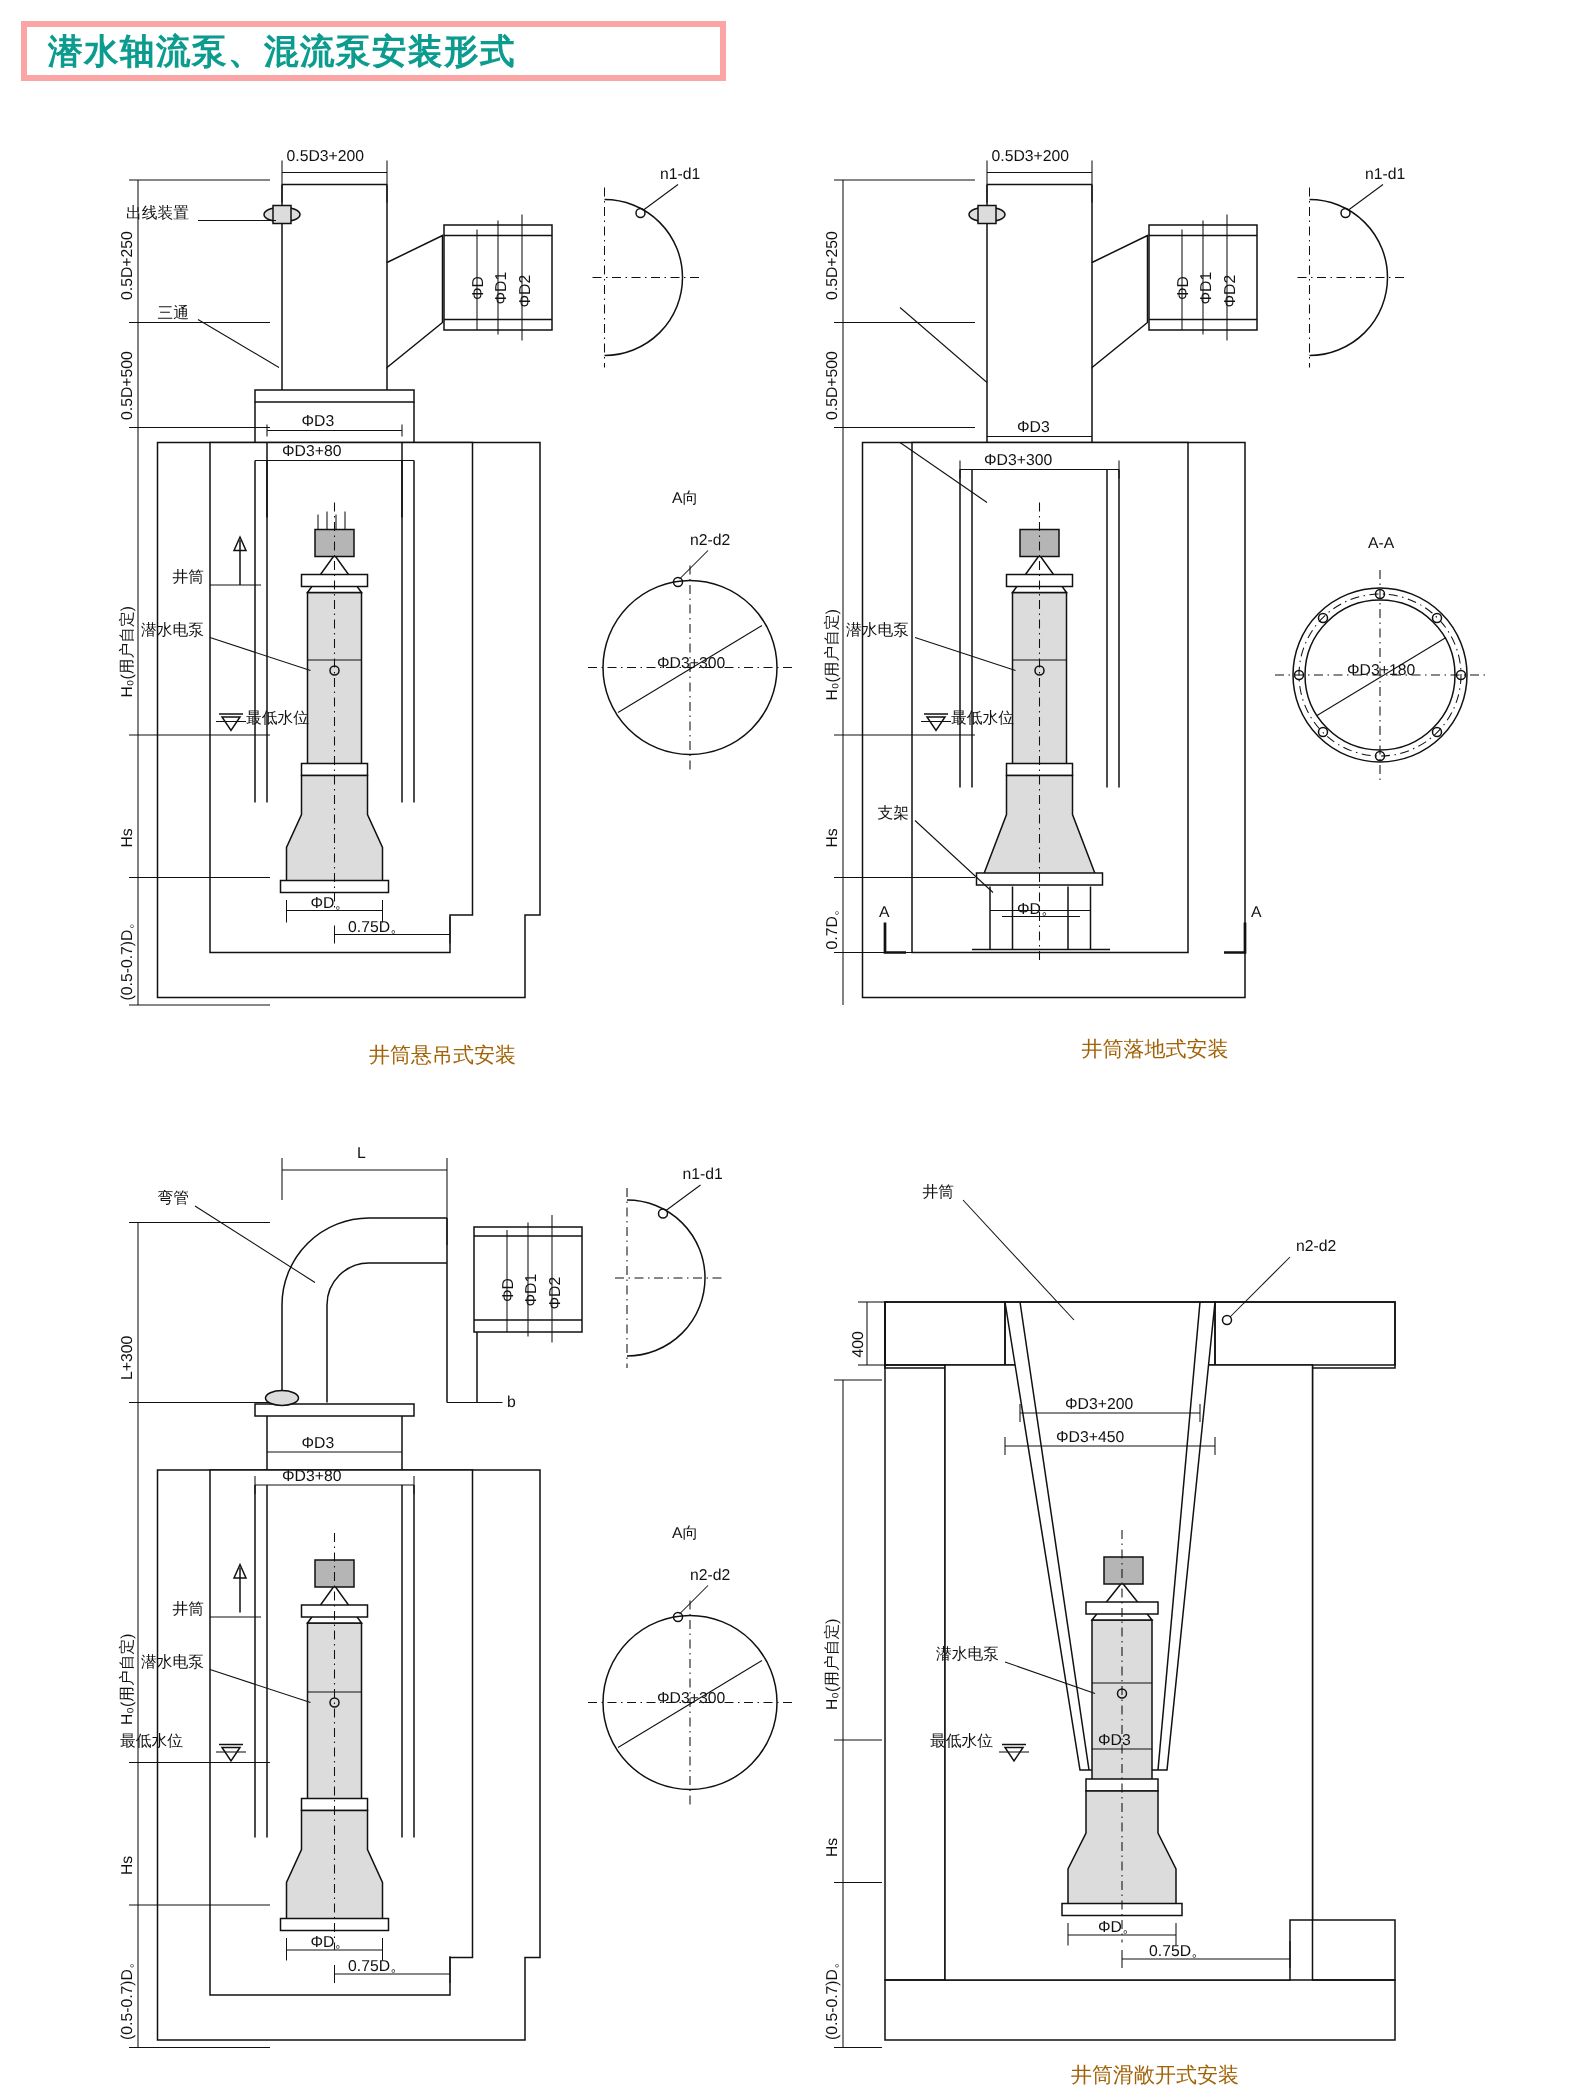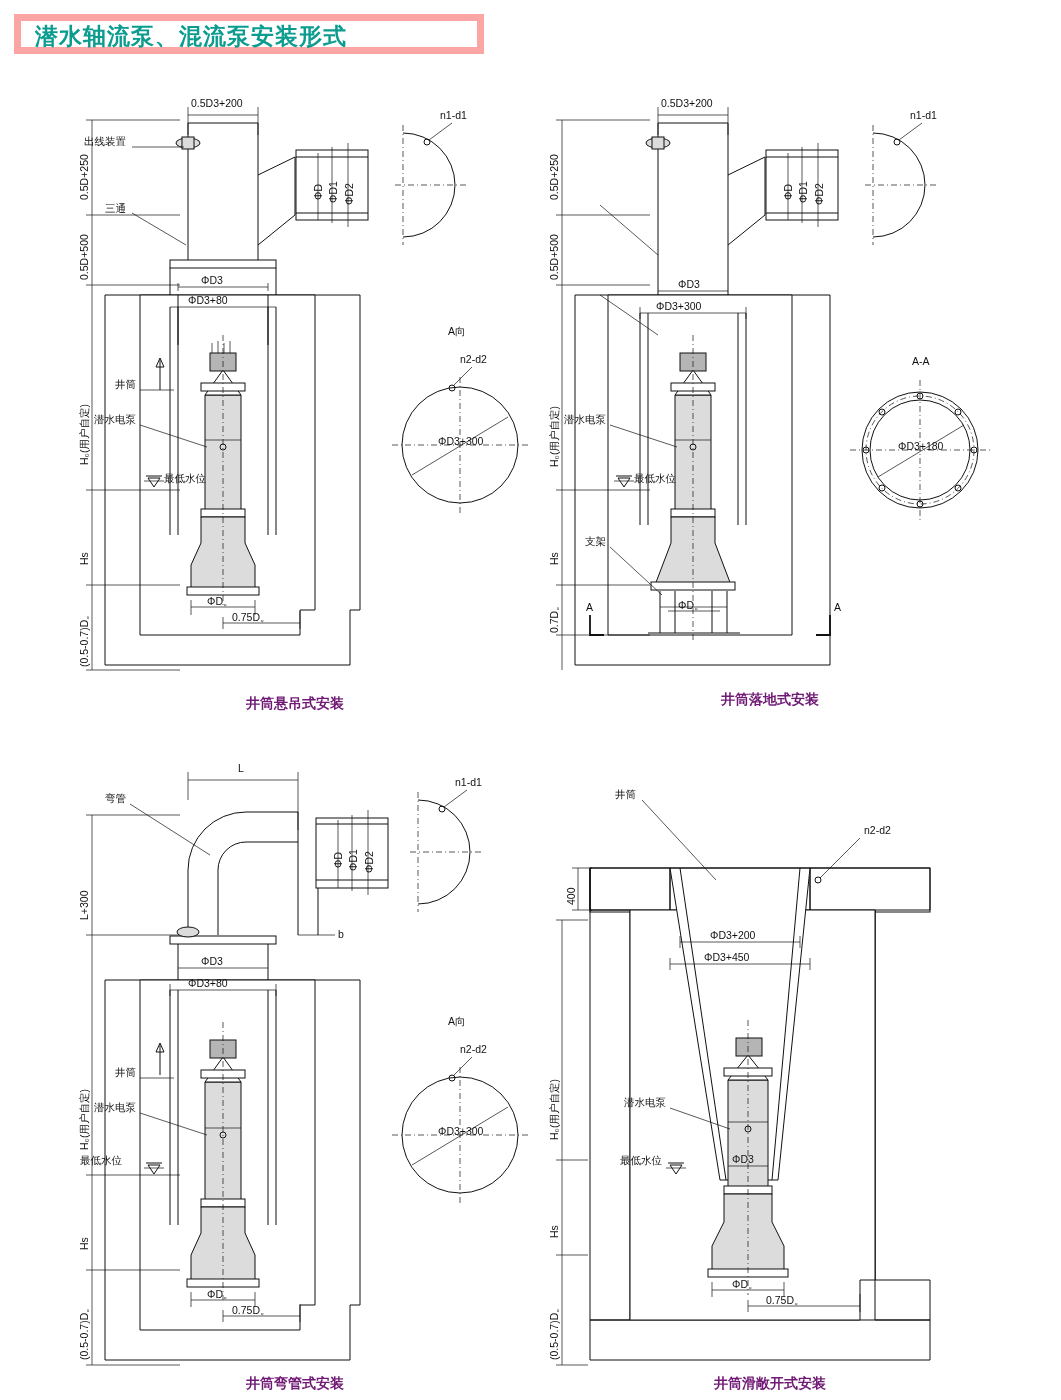--- a/index.html
+++ b/index.html
@@ -6,33 +6,33 @@
   body{
     width:1061px;height:1400px;background:#ffffff;
     font-family:"Liberation Sans","DejaVu Sans",sans-serif;
     color:#111;position:relative;overflow:hidden;
   }
   .page{position:relative;width:1061px;height:1400px;}
 
   
   .title-box{
     position:absolute;left:14px;top:14px;width:470px;height:40px;
-    border:7px solid #fca5a5;background:#ffffff;box-sizing:border-box;
-    display:flex;
+    border:4px solid #fca5a5;background:#ffffff;box-sizing:border-box;
+    display:flex;align-items:center;
   }
   .title-box .txt{
     font-size:23px;font-weight:bold;color:#0b9c8f;letter-spacing:1px;
     padding-left:14px;white-space:nowrap;
   }
 
   
   .panel{position:absolute;}
   .caption{
     position:absolute;width:100%;text-align:center;
-    font-size:14px;font-weight:bold;color:#701a75;
+    font-size:14px;font-weight:normal;color:#a16207;
   }
   .fig{position:absolute;left:0;top:0;}
 
   svg{display:block;}
   .ln{stroke:#111;stroke-width:1;fill:none;}
   .ln-thin{stroke:#111;stroke-width:.7;fill:none;}
   .ln-thick{stroke:#111;stroke-width:1.8;fill:none;}
   .dash{stroke:#111;stroke-width:.7;fill:none;stroke-dasharray:6 3 1 3;}
   .white{fill:#ffffff;}
   .grey{fill:#dcdcdc;}
@@ -420,21 +420,20 @@
       <circle class="ln" cx="400" cy="375" r="58"></circle>
       <line class="dash" x1="400" y1="307" x2="400" y2="443"></line>
       <line class="dash" x1="332" y1="375" x2="468" y2="375"></line>
       <line class="ln-thin" x1="352" y1="405" x2="448" y2="347"></line>
       <text class="lbl" x="378" y="375">ΦD3+300</text>
       <circle class="ln" cx="392" cy="318" r="3"></circle>
       <line class="ln-thin" x1="393" y1="316" x2="412" y2="297"></line>
       <text class="lbl" x="400" y="293">n2-d2</text>
       <text class="lbl" x="388" y="265">A向</text>
     </svg>
-    <div class="caption" style="top:615px;">井筒弯管式安装</div>
   </div>
 
   <div class="panel" style="left:530px;top:760px;width:480px;height:630px;">
     <svg class="fig" width="480" height="620" viewBox="0 0 480 620">
       <defs>
         <pattern id="conc4" width="7" height="7" patternUnits="userSpaceOnUse">
           <rect width="7" height="7" fill="#cfcfcf"></rect>
           <circle cx="2" cy="2" r="1.1" fill="#8d8d8d"></circle>
           <circle cx="5.4" cy="5" r="0.8" fill="#7a7a7a"></circle>
         </pattern>

